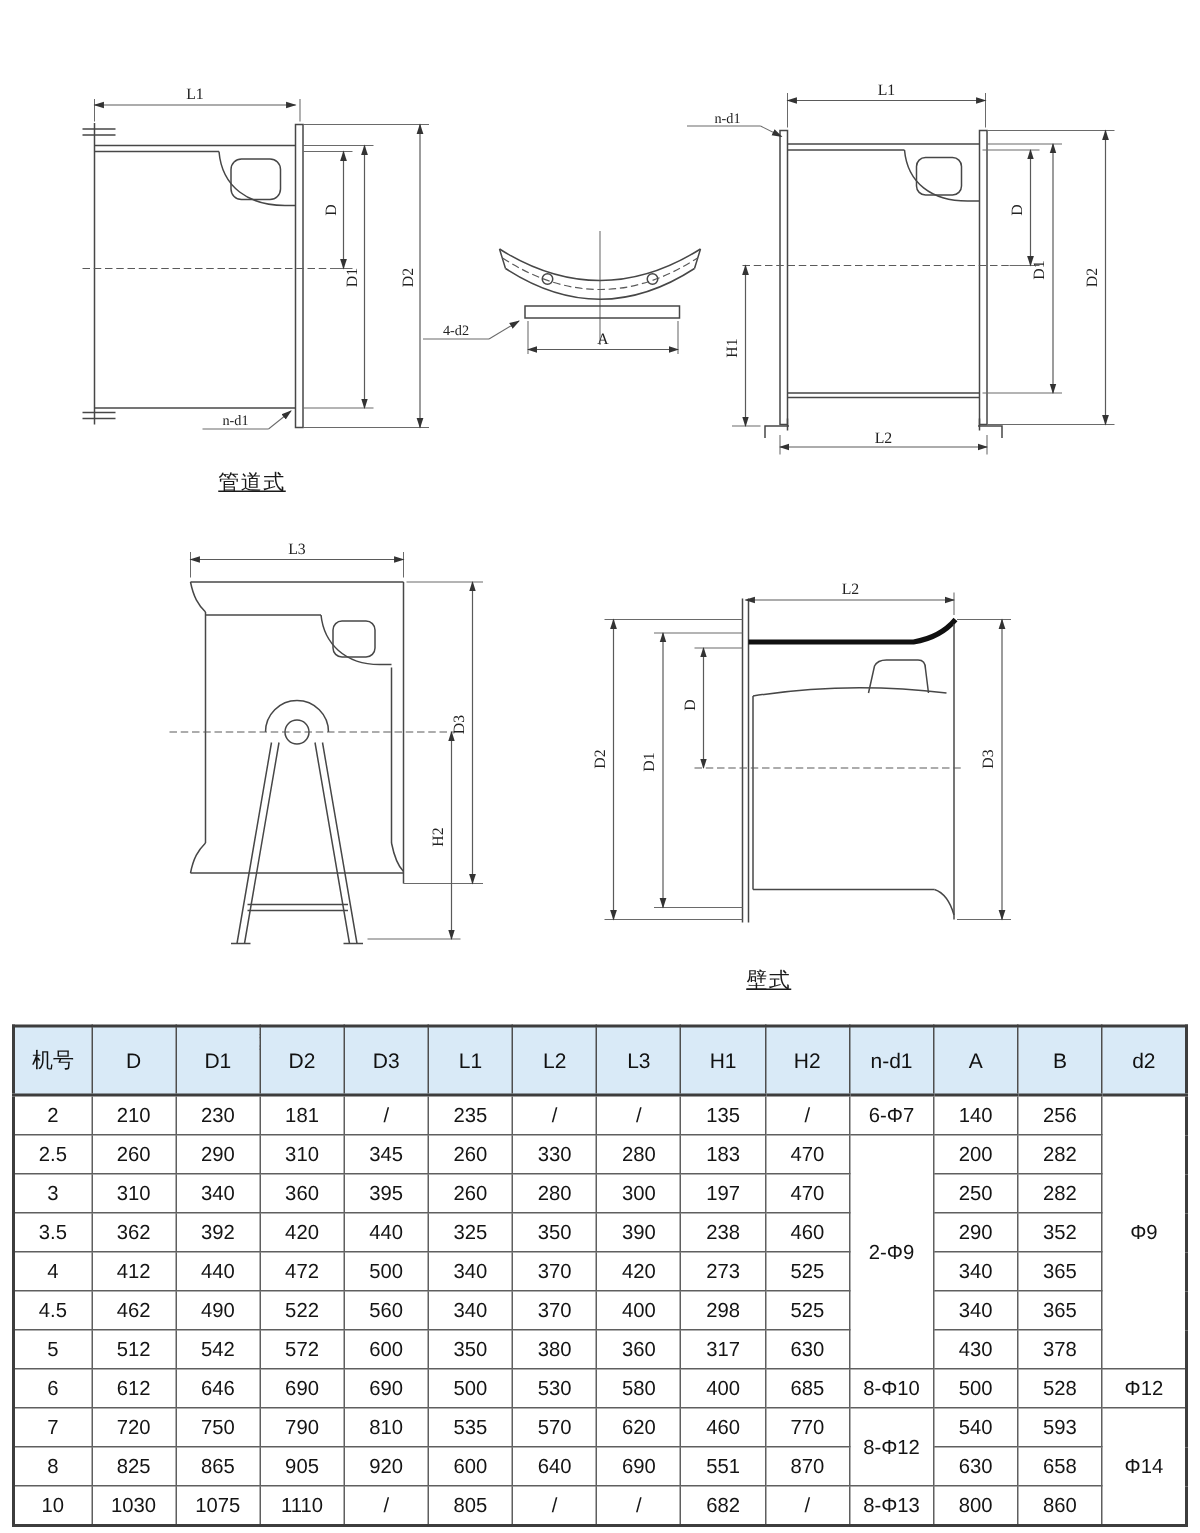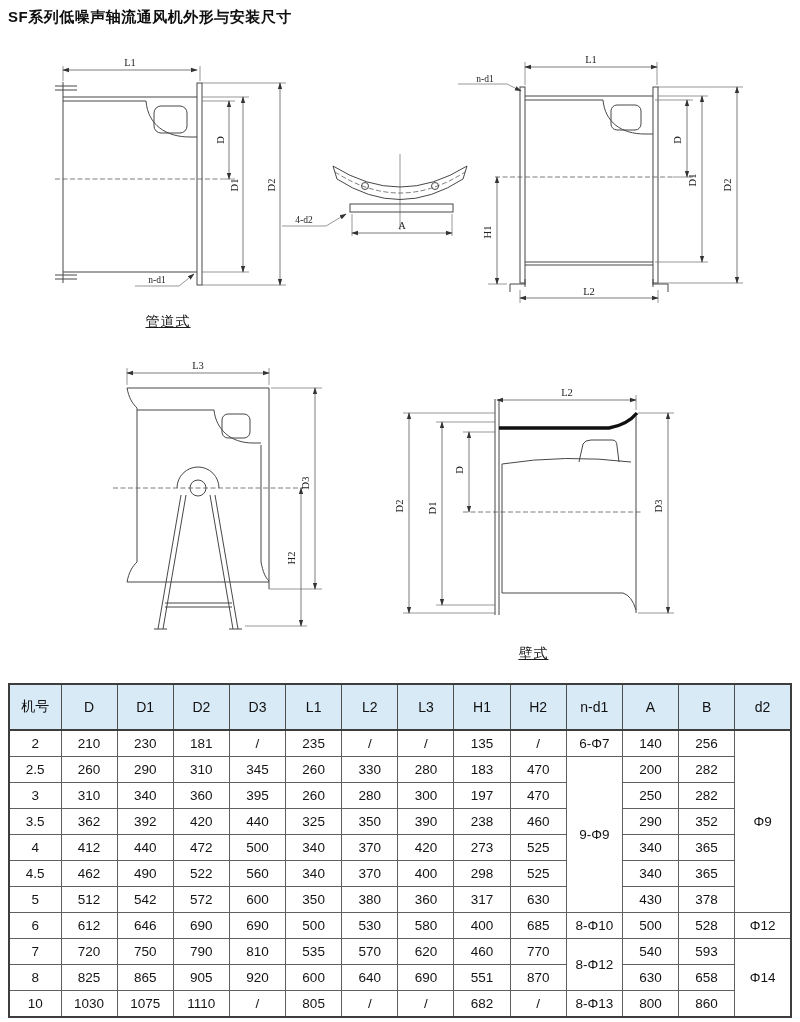--- a/index.html
+++ b/index.html
@@ -24,21 +24,20 @@
                 border:1px solid #4e4e4e;border-bottom:2px solid #3d3d3d;
                 padding:0;text-align:center;}
   .dim-table td{height:25px;font-size:13.5px;color:#141414;border:1px solid #5f5f5f;
                 text-align:center;padding:0;background:#fff;}
 </style>
 </head>
 <body>
 
 <div class="page">
 
-  <div class="title">SF系列低噪声轴流通风机外形与安装尺寸</div>
 
   <svg class="drawing" style="left:30px;top:55px;" width="270" height="250" viewBox="0 0 270 250">
     <defs>
       <marker id="m1" viewBox="0 0 10 10" refX="9" refY="5" markerWidth="7" markerHeight="7" markerUnits="userSpaceOnUse" orient="auto-start-reverse">
         <path d="M0,1.8 L10,5 L0,8.2 z" fill="#333"></path>
       </marker>
     </defs>
     <g>
       <path class="obj" d="M33,27 V228"></path>
       <path class="obj" d="M25,31 H47 M25,35 H47 M25,220 H47 M25,224 H47"></path>
@@ -209,21 +208,21 @@
       <line class="dim" x1="24" y1="35" x2="24" y2="235" marker-start="url(#m5)" marker-end="url(#m5)"></line>
       <path class="ext" d="M253,35 H289 M253,235 H289"></path>
       <line class="dim" x1="283" y1="35" x2="283" y2="235" marker-start="url(#m5)" marker-end="url(#m5)"></line>
     </g>
     <text class="dimlab" x="182" y="18" text-anchor="middle">L2</text>
     <text class="dimlab" x="78" y="92" text-anchor="middle" transform="rotate(-90 78 92)">D</text>
     <text class="dimlab" x="51" y="130" text-anchor="middle" transform="rotate(-90 51 130)">D1</text>
     <text class="dimlab" x="18" y="128" text-anchor="middle" transform="rotate(-90 18 128)">D2</text>
     <text class="dimlab" x="277" y="128" text-anchor="middle" transform="rotate(-90 277 128)">D3</text>
   </svg>
-  <div class="caption" style="left:406px;top:645px;width:255px;">壁式</div>
+  <div class="caption" style="left:385px;top:645px;width:255px;">壁式</div>
 
   <table class="dim-table">
       <colgroup>
         <col style="width: 52px;">
         <col>
         <col>
         <col>
         <col>
         <col>
         <col>
@@ -274,21 +273,21 @@
           <td>2.5</td>
           <td>260</td>
           <td>290</td>
           <td>310</td>
           <td>345</td>
           <td>260</td>
           <td>330</td>
           <td>280</td>
           <td>183</td>
           <td>470</td>
-          <td rowspan="6">9-Φ9</td>
+          <td rowspan="6">2-Φ9</td>
           <td>200</td>
           <td>282</td>
         </tr>
         <tr>
           <td>3</td>
           <td>310</td>
           <td>340</td>
           <td>360</td>
           <td>395</td>
           <td>260</td>

